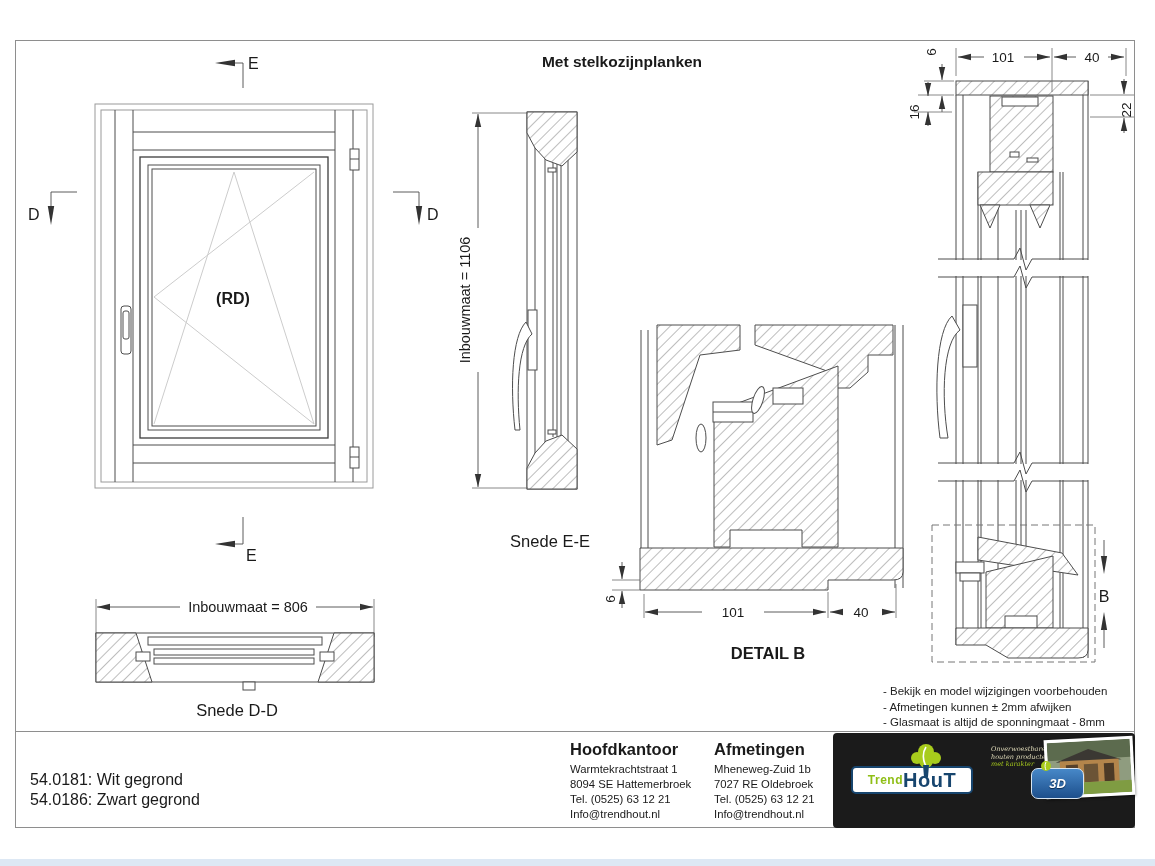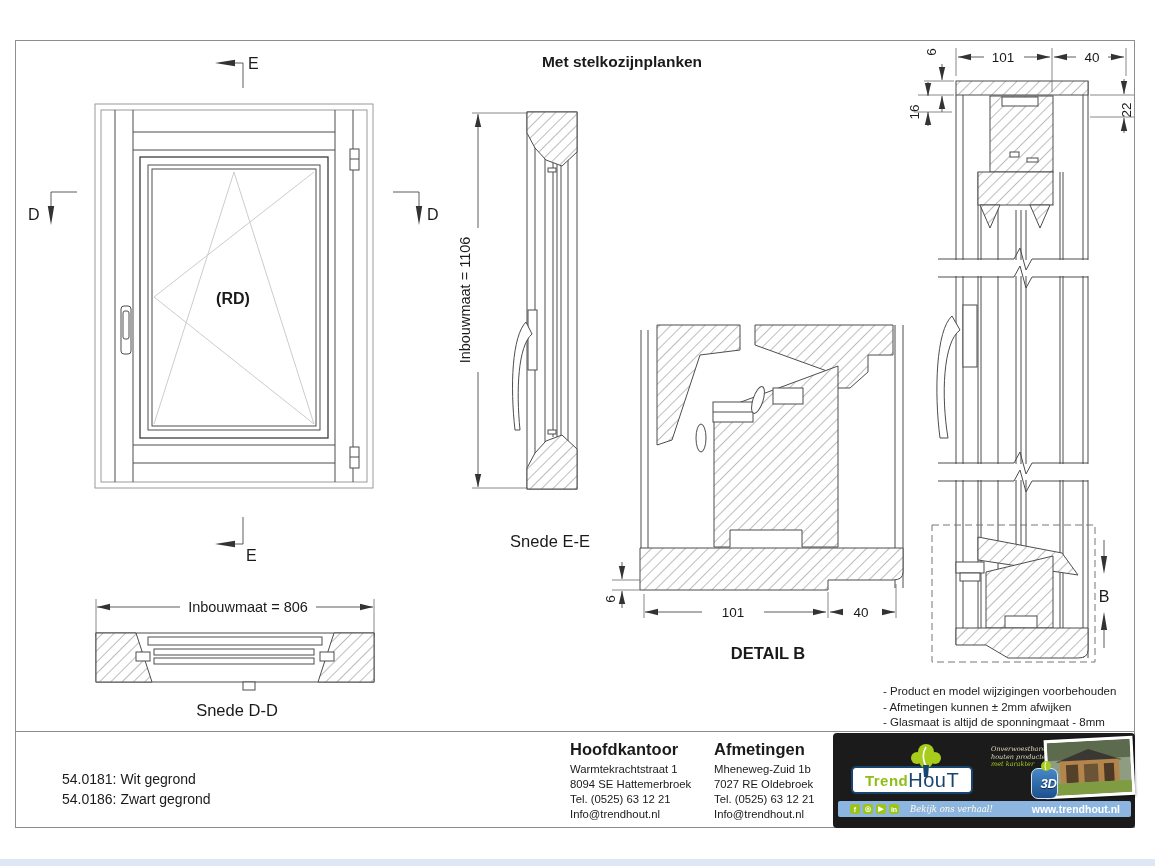--- a/index.html
+++ b/index.html
@@ -29,38 +29,38 @@
   .t-dimL{font-size:14.5px;}
   .t-cap{font-size:16.5px;}
   .t-capB{font-size:16.5px;font-weight:bold;}
   .t-marker{font-size:16px;}
   .t-rd{font-size:16px;font-weight:bold;}
   .t-head{font-size:15.5px;font-weight:bold;}
   
   .notes{position:absolute;left:883px;top:684px;width:256px;font-size:11.5px;line-height:15.5px;color:#222;}
   
   .tb-title{position:absolute;left:30px;top:741px;font-size:19.5px;font-weight:bold;}
-  .tb-variants{position:absolute;left:30px;top:770px;font-size:14px;line-height:19.5px;margin-left:32px;}
+  .tb-variants{position:absolute;left:30px;top:770px;font-size:16px;line-height:19.5px;}
   .tb-col{position:absolute;top:740px;width:150px;}
   .tb-col .hd{font-size:16.5px;font-weight:bold;margin-bottom:3px;}
   .tb-col .ln4{font-size:11.3px;font-weight:normal;line-height:15px;}
   
   .brand-panel{position:absolute;left:833px;top:733px;width:302px;height:95px;background:#1b1b1b;border-radius:4px;}
   .logo-box{position:absolute;left:18px;top:33px;width:122px;height:28px;background:#ffffff;
             border:2px solid #17456e;border-radius:5px;box-sizing:border-box;
             display:flex;align-items:center;justify-content:center;z-index:2;}
-  .logo-box .t1{color:#8fbe16;font-weight:bold;font-size:15px;letter-spacing:0.5px;}
-  .logo-box .t2{color:#17456e;font-weight:normal;font-size:20px;letter-spacing:0.5px;text-align:center;}
+  .logo-box .t1{color:#8fbe16;font-weight:bold;font-size:12px;letter-spacing:0.5px;}
+  .logo-box .t2{color:#17456e;font-weight:bold;font-size:20px;letter-spacing:0.5px;text-align:center;}
   .brand-tree{position:absolute;left:73px;top:8px;z-index:3;}
   .slogan{position:absolute;left:158px;top:13px;width:70px;font-family:"DejaVu Serif",serif;
           font-style:italic;font-size:6.5px;line-height:7.5px;color:#ded9b8;}
   .slogan .gr{color:#a6c91d;}
-  .badge3d{position:absolute;left:198px;top:35px;width:27px;height:31px;border-radius:7px;
+  .badge3d{position:absolute;left:198px;top:35px;width:53px;height:31px;border-radius:7px;
            background:linear-gradient(#4788c8,#1d4f8c);border:1.5px solid #d9e6f2;box-sizing:border-box;
-           display:flex;align-items:center;justify-content:flex-end;z-index:4;}
+           display:flex;align-items:center;justify-content:center;z-index:4;}
   .badge3d .txt{color:#fff;font-weight:bold;font-style:italic;font-size:13px;text-shadow:0 1px 1px #0b2c52;}
   .badge-tree{position:absolute;left:7px;top:-9px;}
   .photo{position:absolute;left:212px;top:5px;width:83px;height:53px;background:#fff;padding:3px;
          transform:rotate(-3deg);box-shadow:0 1px 3px rgba(0,0,0,0.6);z-index:3;}
   .bluebar{position:absolute;left:5px;top:68px;width:293px;height:16px;background:#8cb6e0;border-radius:2px;
            display:flex;align-items:center;z-index:5;}
   .social{width:10px;height:10px;background:#9dc41a;border-radius:2px;color:#fff;font-size:7px;font-weight:bold;
           display:flex;align-items:center;justify-content:center;margin-right:3px;}
   .tagline{font-family:"DejaVu Serif",serif;font-style:italic;font-size:8.5px;color:#fffbe8;margin-left:8px;white-space:nowrap;}
   .website{margin-left:auto;margin-right:11px;font-size:10.5px;font-weight:bold;color:#ffffff;}
@@ -288,21 +288,21 @@
         <line class="lnD" x1="1104" y1="540" x2="1104" y2="557"></line>
         <polygon class="arr" points="1104,574 1100.9,556 1107.1,556"></polygon>
         <text class="t-marker" x="1104" y="602" text-anchor="middle">B</text>
         <polygon class="arr" points="1104,612 1100.9,630 1107.1,630"></polygon>
         <line class="lnD" x1="1104" y1="629" x2="1104" y2="648"></line>
       </g>
     </g>
   </svg>
 
   <div class="notes">
-    <div>- Product en model wijzigingen voorbehouden</div>
+    <div>- Bekijk en model wijzigingen voorbehouden</div>
     <div>- Afmetingen kunnen ± 2mm afwijken</div>
     <div>- Glasmaat is altijd de sponningmaat - 8mm</div>
   </div>
 
   <div class="tb-border"></div>
   <div class="tb-variants">
     <div>54.0181: Wit gegrond</div>
     <div>54.0186: Zwart gegrond</div>
   </div>
 
@@ -351,25 +351,16 @@
         <rect width="83" height="53" fill="#8f9c7f"></rect>
         <rect width="83" height="18" fill="#5c6b4e"></rect>
         <polygon points="8,20 41,8 74,20" fill="#3b3833"></polygon>
         <rect x="12" y="19" width="59" height="22" fill="#b3854b"></rect>
         <rect x="18" y="23" width="12" height="18" fill="#55402a"></rect>
         <rect x="36" y="23" width="14" height="18" fill="#6b5436"></rect>
         <rect x="56" y="23" width="10" height="18" fill="#4c3a26"></rect>
         <rect y="41" width="83" height="12" fill="#7f9c42"></rect>
       </svg>
     </div>
-    <div class="bluebar">
-      <span style="width:12px;"></span>
-      <span class="social">f</span>
-      <span class="social">◎</span>
-      <span class="social">▶</span>
-      <span class="social">in</span>
-      <span class="tagline">Bekijk ons verhaal!</span>
-      <span class="website">www.trendhout.nl</span>
-    </div>
   </div>
 
   <div class="bottom-strip"></div>
 </div>
 
 </body></html>

